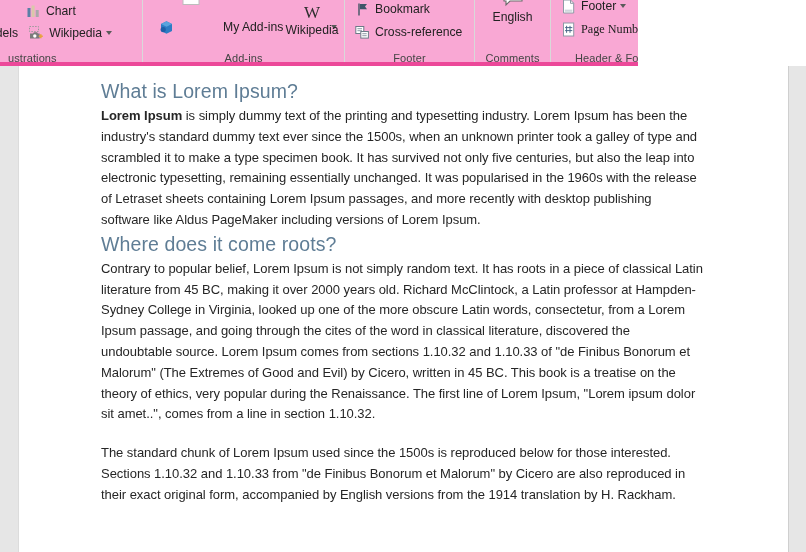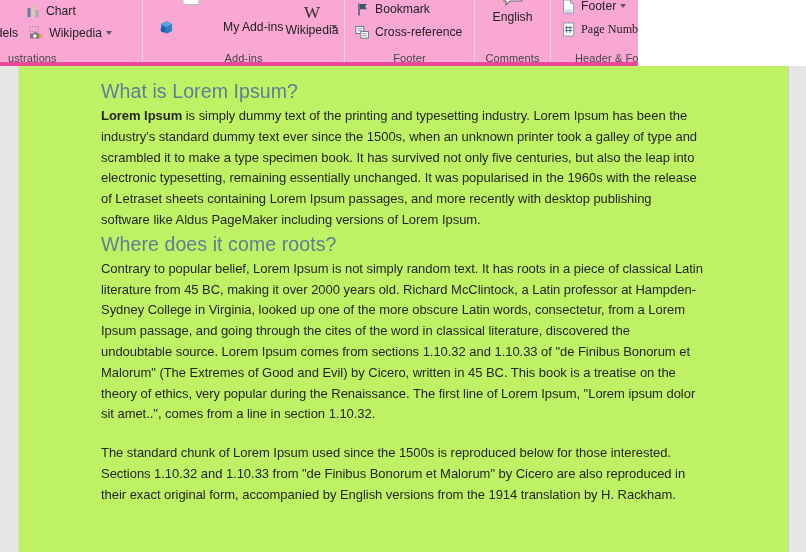--- a/index.html
+++ b/index.html
@@ -154,21 +154,21 @@
     left: 0; top: 66px;
     width: 806px; height: 486px;
     background: #e6e6e6;
     overflow: hidden;
   }
   .page {
     position: absolute;
     left: 18px; top: 0;
     width: 771px;
     height: 486px;
-    background: #bef264;
+    background: #ffffff;
     border-left: 1px solid #dcdcdc;
     border-right: 1px solid #cfcfcf;
     box-sizing: border-box;
   }
   .page-inner {
     position: absolute;
     left: 82px;
     top: 12px;
     width: 602px;
   }

